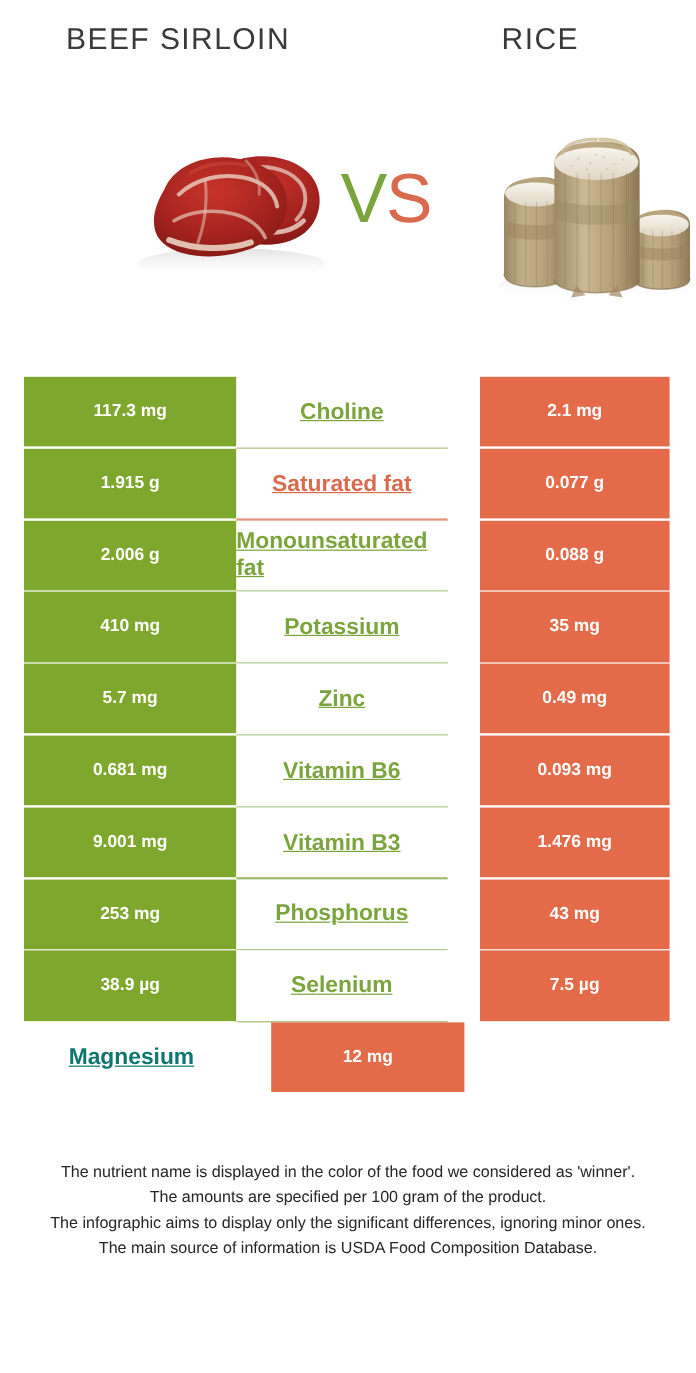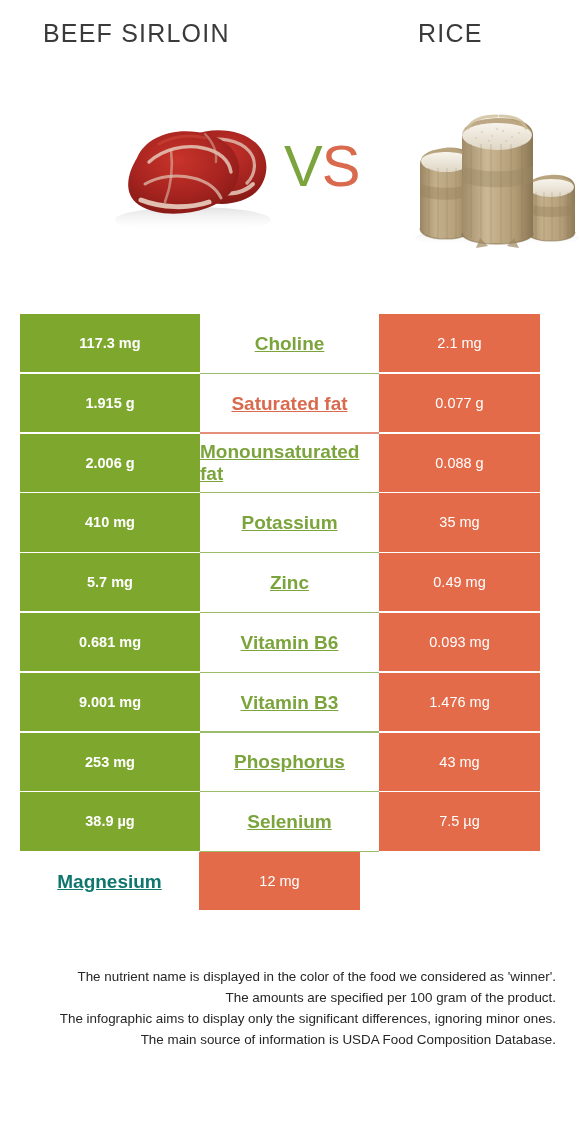--- a/index.html
+++ b/index.html
@@ -26,21 +26,21 @@
   .title {
     position: absolute;
     top: 19px;
     font-size: 25px;
     font-weight: 300;
     letter-spacing: 1.2px;
     color: #3a3a3a;
     white-space: nowrap;
     font-family: "Liberation Sans", sans-serif;
   }
-  .title-left  { left: 43px; text-align: right; }
+  .title-left  { left: 55px; text-align: right; }
   .title-right { left: 418px; }
 
   
   .hero {
     position: absolute;
     top: 88px; left: 10px;
     width: 580px;
     height: 185px;
     margin-left: 42px;
   }
@@ -95,22 +95,23 @@
     width: 180px;
     color: #ffffff;
     font-size: 14.5px;
     font-weight: bold;
     margin-bottom: 1.6px;
   }
   .cell-right {
     width: 161px;
     color: #ffffff;
     font-size: 14.5px;
-    font-weight: normal;
+    font-weight: bold;
     margin-bottom: 1.6px;
+    margin-left: 27px;
   }
   .cell-mid {
     width: 179px;
     font-size: 19px;
     font-weight: bold;
     background: #ffffff;
     position: relative;
     text-decoration: underline;
   }
   .cell-mid::after {
@@ -122,21 +123,21 @@
     opacity: .75;
   }
   .row:last-child .cell-mid::after { background: transparent; }
 
   
   .footer {
     position: absolute;
     left: 0;
     top: 966px;
     width: 580px;
-    text-align: right;
+    text-align: center;
     font-size: 13.4px;
     line-height: 21px;
     color: #262626;
     font-family: "Liberation Sans", sans-serif;
   }
   .footer div { padding: 0 24px; }
 </style>
 </head>
 <body>
 

